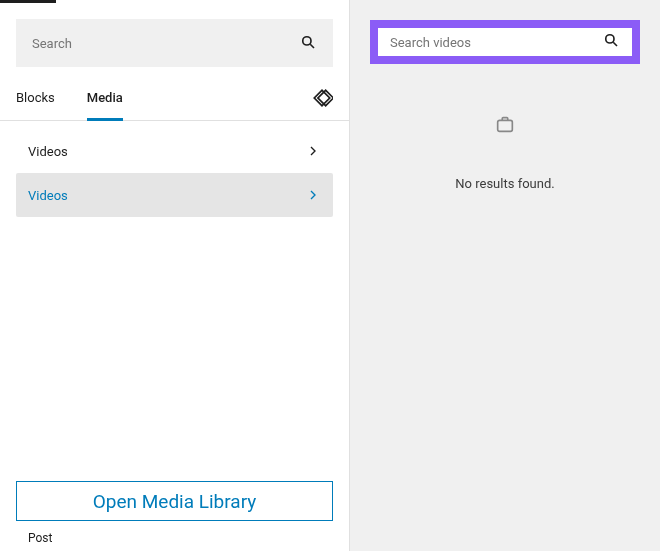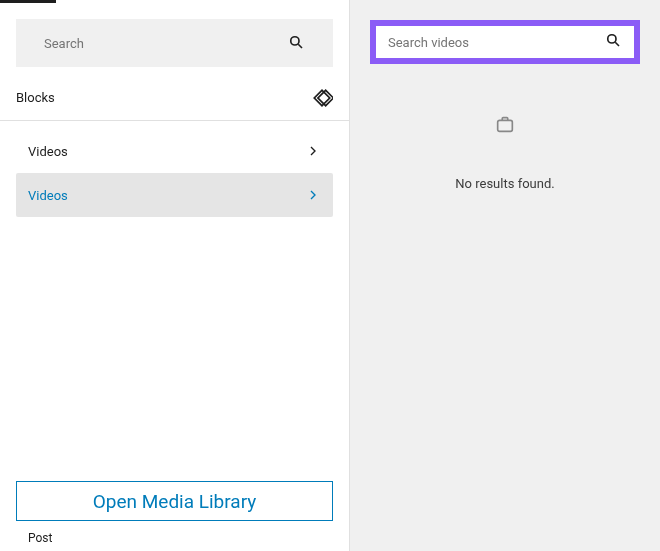--- a/index.html
+++ b/index.html
@@ -2,21 +2,21 @@
 <html><head>
 <meta charset="utf-8">
 <style>
   * { box-sizing: border-box; margin: 0; padding: 0; font-family: -apple-system, BlinkMacSystemFont, "Segoe UI", Roboto, sans-serif; }
   body { width: 660px; height: 551px; display: flex; background: #fff; overflow: hidden; }
   .panel-left { width: 350px; height: 551px; border-right: 1px solid #e0e0e0; position: relative; display:flex; flex-direction:column;}
   .topbar-stub { height: 3px; width: 56px; background: #1e1e1e; }
   .search-wrap { padding: 16px 16px 8px 16px; }
   .search-box {
     background: #f0f0f0; height: 48px; display: flex; align-items: center;
-    padding: 0 28px; color: #757575; font-size: 13px;
+    padding: 0 16px; color: #757575; font-size: 13px;
   }
   .search-box input {
     flex: 1; border: none; background: transparent; outline: none;
     font-size: 13px; color: #1e1e1e;
   }
   .search-box input::placeholder { color: #757575; }
   .tabs {
     display: flex; align-items: center; padding: 0 16px; height: 46px;
     border-bottom: 1px solid #e0e0e0; position: relative;
   }
@@ -35,21 +35,21 @@
   .media-item.selected { background: #e5e5e5; color: #007cba; }
   .media-item.selected svg { stroke: #007cba; }
   .open-library-wrap { margin-top: auto; padding: 16px; }
   .open-library {
     width: 100%; height: 40px; border: 1px solid #007cba; background: #fff;
     color: #007cba; font-size: 19px; cursor: pointer;
   }
   .post-label { font-size: 12px; color: #1e1e1e; padding: 0 0 6px 28px; margin-top: -6px;}
   .panel-right { flex: 1; background: #f0f0f0; padding: 20px; }
   .right-search {
-    background: #fff; border: 6px solid #8b5cf6; height: 44px;
+    background: #fff; border: 8px solid #8b5cf6; height: 44px;
     display: flex; align-items: center; padding: 0 12px;
   }
   .right-search input {
     flex: 1; border: none; outline: none; font-size: 13px; color: #1e1e1e;
   }
   .right-search input::placeholder { color: #757575; }
   .no-results {
     margin-top: 50px; text-align: center; color: #555;
   }
   .no-results svg { display:block; margin: 0 auto 12px auto; }
@@ -69,20 +69,21 @@
         <svg width="18" height="18" viewBox="0 0 24 24" fill="none" stroke="#1e1e1e" stroke-width="2.2">
             <circle cx="10.5" cy="10.5" r="5.5"></circle>
             <line x1="15" y1="15" x2="20" y2="20"></line>
           </svg>
       </span>
     </div>
   </div>
 
   <div class="tabs">
     <div class="tab">Blocks</div>
+    <div class="tab active">Media</div>
     <div class="spacer"></div>
     <div class="collapse-icon">
       <svg width="22" height="22" viewBox="0 0 24 24" fill="none" stroke="#1e1e1e" stroke-width="1.8">
         <rect x="6" y="6" width="12" height="12" transform="rotate(45 12 12)"></rect>
         <rect x="10" y="6" width="12" height="12" transform="rotate(45 16 12)"></rect>
       </svg>
     </div>
   </div>
 
   <div class="media-list">

